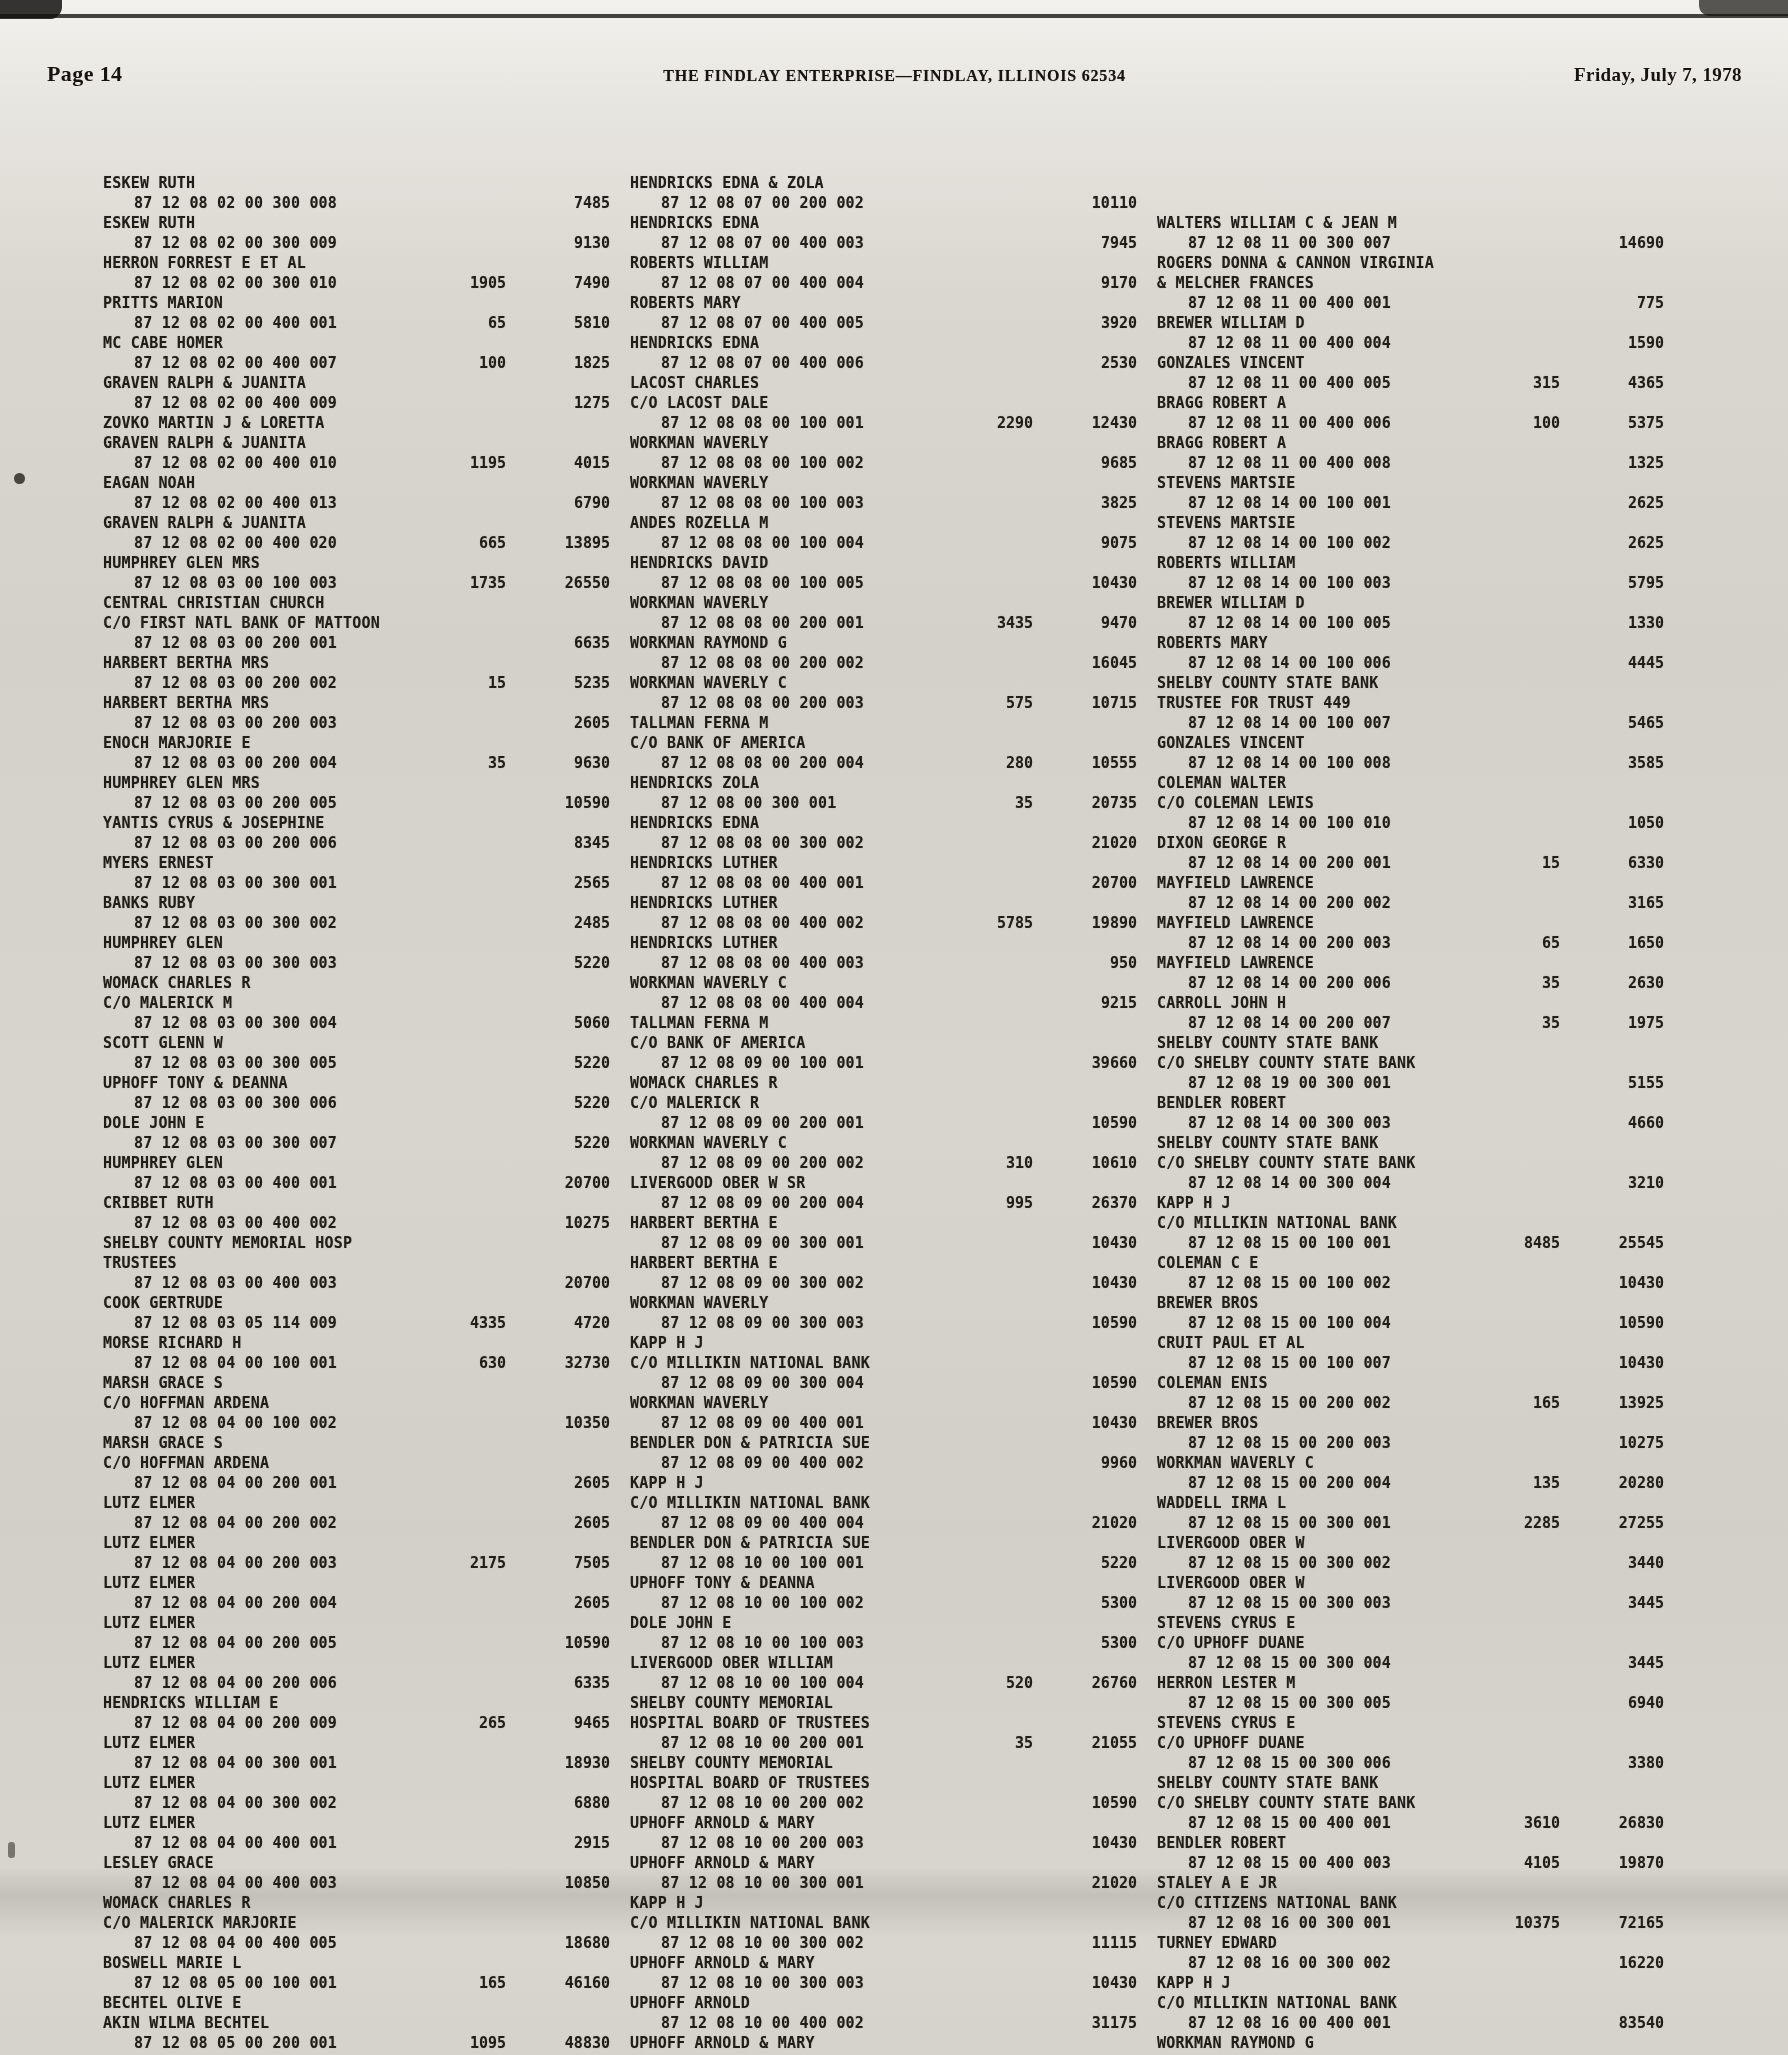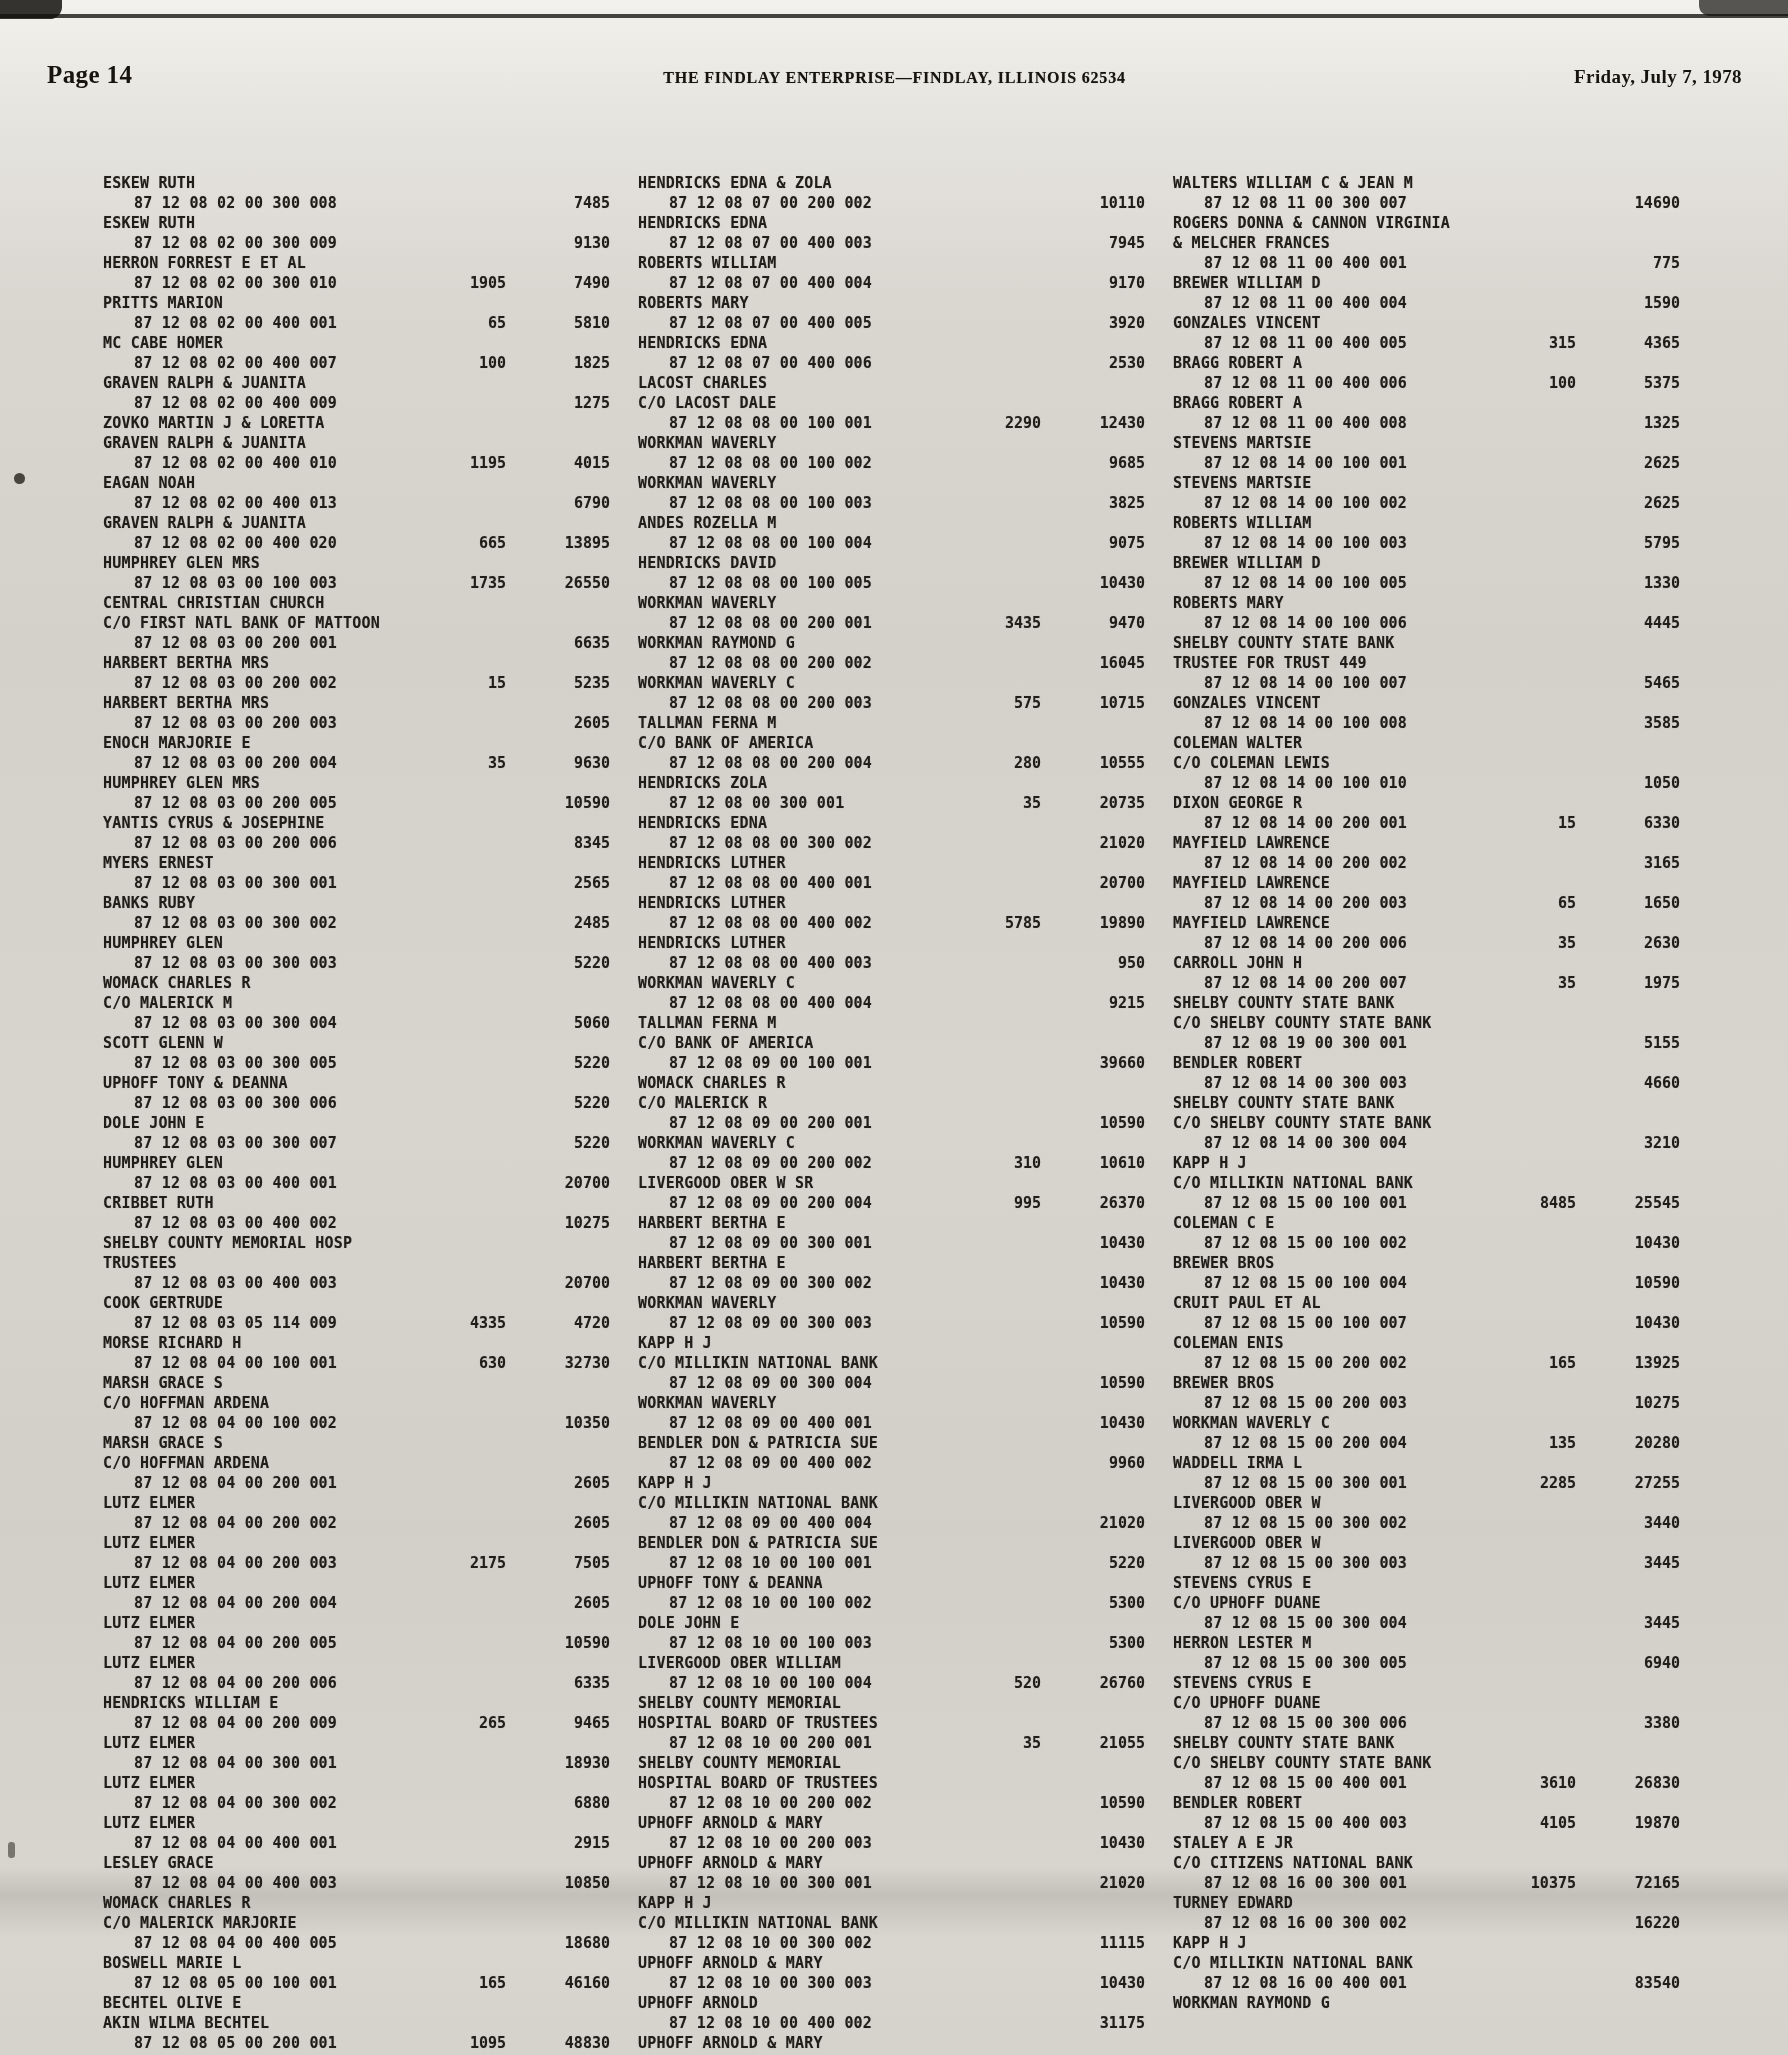--- a/index.html
+++ b/index.html
@@ -26,29 +26,30 @@
   .speck-2{position:absolute;top:1842px;left:8.2px;width:6.6px;height:16.4px;border-radius:3.3px;background:#2a261f;opacity:.55;}
   .band{position:absolute;left:0;width:100%;pointer-events:none;}
   .band-1{top:1867px;height:70px;background:linear-gradient(180deg,rgba(70,66,58,0) 0%,rgba(70,66,58,.14) 40%,rgba(70,66,58,0) 100%);}
 
   
   .header{
     position:absolute;top:61px;left:47px;right:47px;
     display:grid;grid-template-columns:1fr auto 1fr;align-items:baseline;
     font-family:"Liberation Serif", serif;font-weight:700;color:#161311;
   }
-  .page-num{font-size:25px;justify-self:start;letter-spacing:0.4px;}
+  .page-num{font-size:22px;justify-self:start;letter-spacing:0.4px;}
   .masthead{font-size:16px;justify-self:center;letter-spacing:0.8px;text-shadow:0 0 0.8px rgba(20,18,14,.45);}
   .date{font-size:19px;justify-self:end;letter-spacing:0.4px;}
 
   
   .cols{
     position:absolute;top:173px;left:103px;
-    display:flex;gap:28px;
+    display:flex;gap:20px;
     font-weight:700;
+    align-items:flex-end;
   }
   .col{width:507px;}
   .entry{margin:0;}
   .name{
     font-size:15px;line-height:20px;white-space:nowrap;
     letter-spacing:0.2px;color:#211e19;
     text-shadow:0 0 0.8px rgba(25,22,18,.35);
   }
   .nrow{display:flex;align-items:baseline;font-size:15px;line-height:20px;
     color:#211e19;text-shadow:0 0 0.8px rgba(25,22,18,.35);}

